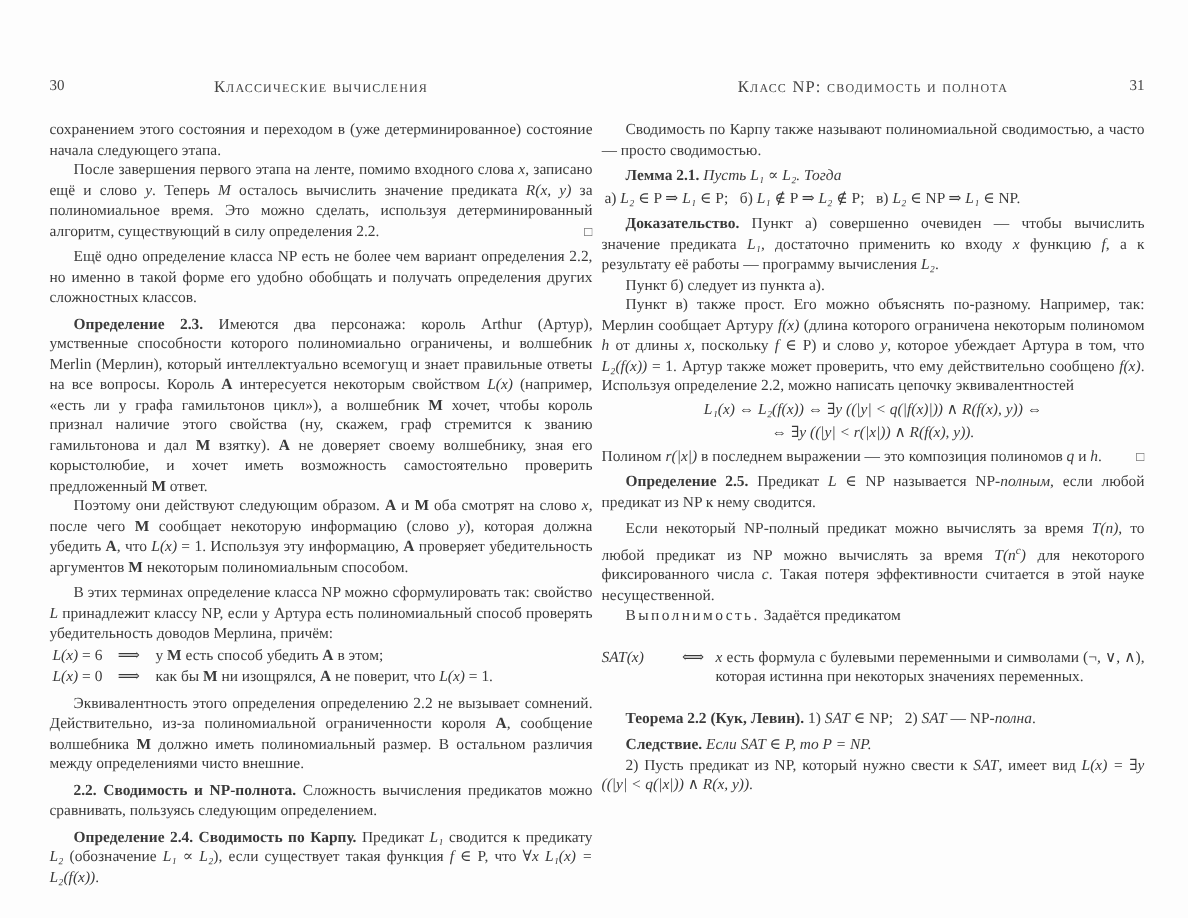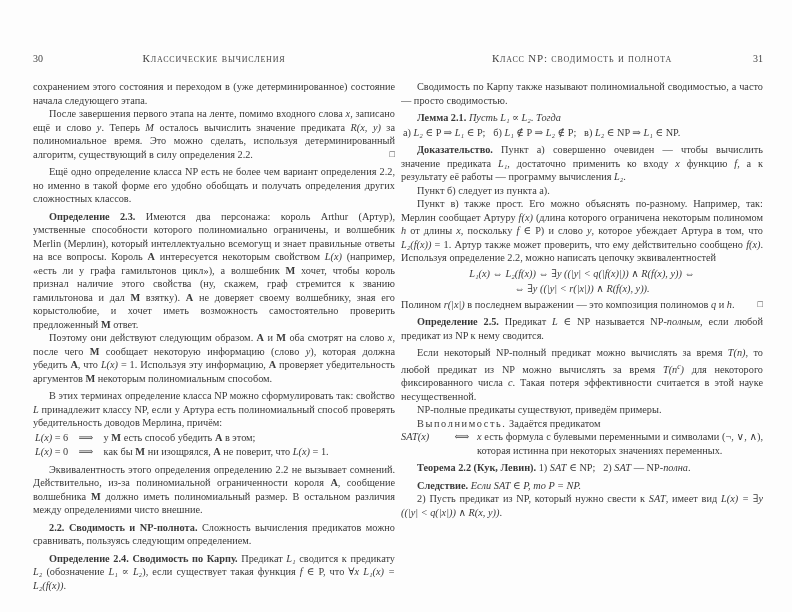--- a/index.html
+++ b/index.html
@@ -4,39 +4,39 @@
 <style>
   html,body{margin:0;padding:0;}
   body{
     width:792px;height:612px;position:relative;overflow:hidden;
     background:#fdfdfd;color:#3a3a3a;
     font-family:"Liberation Serif","DejaVu Serif",serif;
   }
   .page{position:absolute;top:52px;width:362px;}
   #page-left{left:33px;}
   #page-right{left:401px;}
-  .pghead{display:flex;align-items:center;font-size:10px;color:#444;}
+  .pghead{display:flex;align-items:flex-start;font-size:10px;color:#444;}
   .pgnum{width:34px;font-size:10px;}
   #page-right .pgnum{text-align:right;}
   .pgtitle{flex:1;text-align:center;font-variant:small-caps;letter-spacing:0.8px;font-size:11px;}
   .pgbody{
     margin-top:16px;font-size:10.3px;line-height:13.5px;
     text-align:justify;height:540px;overflow:hidden;
   }
   .pgbody p{margin:0;}
   p.indent{text-indent:16px;}
   p.vsp{margin-top:4px;}
   p.center{text-align:center;text-indent:0;margin:2px 0;}
   p.fline{text-indent:2px;text-align:left;margin:1px 0;}
   .r-b{font-weight:bold;}
   .r-i{font-style:italic;}
   .r-sp{letter-spacing:1.6px;}
   .r-sq{float:right;font-size:9px;line-height:13.5px;}
   sup.r-sup{font-style:italic;font-size:7.5px;}
-  .hangrow{display:flex;margin:0 0;}
+  .hangrow{display:flex;margin:14px 0;}
   .hlabel{flex:0 0 46px;}
   .harrow{flex:0 0 30px;text-align:center;}
   .hbody{flex:1;text-align:justify;}
 </style>
 </head>
 <body>
 
 <div class="page" id="page-left">
   <div class="pghead">
     <span class="pgnum">30</span>
@@ -69,21 +69,20 @@
       <p class="indent vsp"><span class="r-b">Лемма 2.1.</span><span class="r-i"> Пусть L₁ ∝ L₂. Тогда</span></p>
       <p class="fline"><span class="r-n">а) </span><span class="r-i">L₂</span><span class="r-n"> ∈ P ⇒ </span><span class="r-i">L₁</span><span class="r-n"> ∈ P;  б) </span><span class="r-i">L₁</span><span class="r-n"> ∉ P ⇒ </span><span class="r-i">L₂</span><span class="r-n"> ∉ P;  в) </span><span class="r-i">L₂</span><span class="r-n"> ∈ NP ⇒ </span><span class="r-i">L₁</span><span class="r-n"> ∈ NP.</span></p>
       <p class="indent vsp"><span class="r-b">Доказательство.</span><span class="r-n"> Пункт а) совершенно очевиден — чтобы вычислить значение предиката </span><span class="r-i">L₁</span><span class="r-n">, достаточно применить ко входу </span><span class="r-i">x</span><span class="r-n"> функцию </span><span class="r-i">f</span><span class="r-n">, а к результату её работы — программу вычисления </span><span class="r-i">L₂</span><span class="r-n">.</span></p>
       <p class="indent"><span class="r-n">Пункт б) следует из пункта а).</span></p>
       <p class="indent"><span class="r-n">Пункт в) также прост. Его можно объяснять по-разному. Например, так: Мерлин сообщает Артуру </span><span class="r-i">f(x)</span><span class="r-n"> (длина которого ограничена некоторым полиномом </span><span class="r-i">h</span><span class="r-n"> от длины </span><span class="r-i">x</span><span class="r-n">, поскольку </span><span class="r-i">f</span><span class="r-n"> ∈ P) и слово </span><span class="r-i">y</span><span class="r-n">, которое убеждает Артура в том, что </span><span class="r-i">L₂(f(x))</span><span class="r-n"> = 1. Артур также может проверить, что ему действительно сообщено </span><span class="r-i">f(x)</span><span class="r-n">. Используя определение 2.2, можно написать цепочку эквивалентностей</span></p>
       <p class="center"><span class="r-i">L₁(x) ⇔ L₂(f(x)) ⇔ ∃y ((|y| &lt; q(|f(x)|)) ∧ R(f(x), y)) ⇔</span></p>
       <p class="center"><span class="r-i">⇔ ∃y ((|y| &lt; r(|x|)) ∧ R(f(x), y)).</span></p>
       <p><span class="r-n">Полином </span><span class="r-i">r(|x|)</span><span class="r-n"> в последнем выражении — это композиция полиномов </span><span class="r-i">q</span><span class="r-n"> и </span><span class="r-i">h</span><span class="r-n">.</span><span class="r-sq">□</span></p>
       <p class="indent vsp"><span class="r-b">Определение 2.5.</span><span class="r-n"> Предикат </span><span class="r-i">L</span><span class="r-n"> ∈ NP называется NP-</span><span class="r-i">полным</span><span class="r-n">, если любой предикат из NP к нему сводится.</span></p>
       <p class="indent vsp"><span class="r-n">Если некоторый NP-полный предикат можно вычислять за время </span><span class="r-i">T(n)</span><span class="r-n">, то любой предикат из NP можно вычислять за время </span><span class="r-i">T(n</span><sup class="r-sup">c</sup><span class="r-i">)</span><span class="r-n"> для некоторого фиксированного числа </span><span class="r-i">c</span><span class="r-n">. Такая потеря эффективности считается в этой науке несущественной.</span></p>
-      <p class="indent"><span class="r-n">NP-полные предикаты существуют, приведём примеры.</span></p>
       <p class="indent"><span class="r-sp">Выполнимость.</span><span class="r-n"> Задаётся предикатом</span></p>
       <div class="hangrow">
         <span class="hlabel"><span class="r-i">SAT(x)</span></span>
         <span class="harrow">⟺</span>
         <div class="hbody"><span class="r-i">x</span><span class="r-n"> есть формула с булевыми переменными и символами (¬, ∨, ∧), которая истинна при некоторых значениях переменных.</span></div>
       </div>
       <p class="indent vsp"><span class="r-b">Теорема 2.2 (Кук, Левин).</span><span class="r-n"> 1) </span><span class="r-i">SAT</span><span class="r-n"> ∈ NP;  2) </span><span class="r-i">SAT</span><span class="r-n"> — NP-</span><span class="r-i">полна</span><span class="r-n">.</span></p>
       <p class="indent vsp"><span class="r-b">Следствие.</span><span class="r-i"> Если SAT ∈ P, то P = NP.</span></p>
       <p class="indent"><span class="r-n">2) Пусть предикат из NP, который нужно свести к </span><span class="r-i">SAT</span><span class="r-n">, имеет вид </span><span class="r-i">L(x) = ∃y ((|y| &lt; q(|x|)) ∧ R(x, y))</span><span class="r-n">.</span></p>
     </div>

